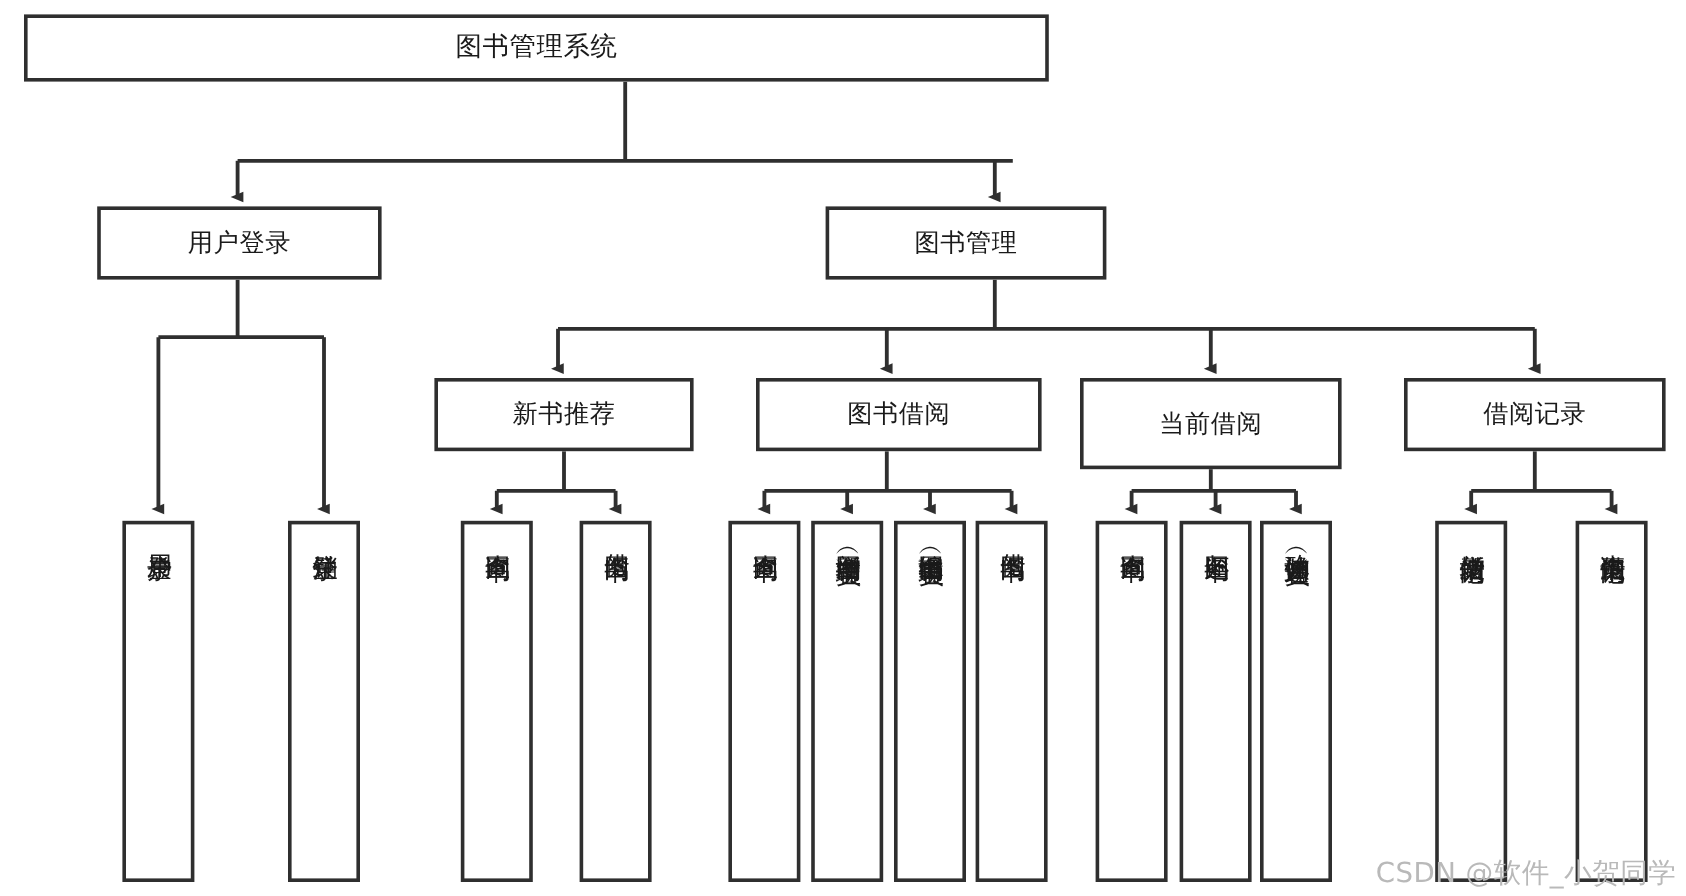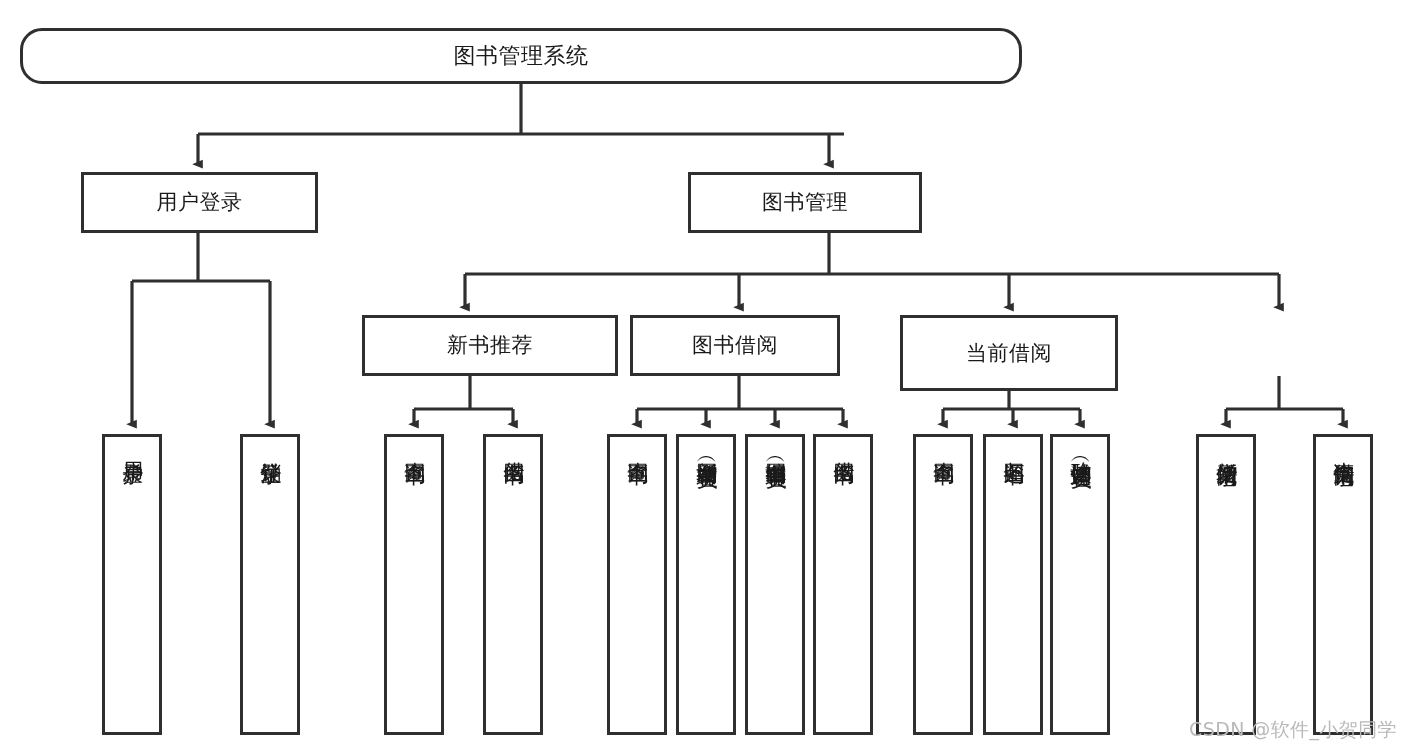--- a/index.html
+++ b/index.html
@@ -57,21 +57,21 @@
     text-orientation: upright;
     font-size: 21px;
     line-height: 1.14;
     letter-spacing: 1px;
     white-space: nowrap;
   }
   .watermark {
     position: absolute;
     right: 8px;
     bottom: 4px;
-    font-size: 19px;
+    font-size: 23px;
     color: #b9b9b9;
     letter-spacing: 0.4px;
     white-space: nowrap;
   }
 </style>
 </head>
 <body>
 
 <div id="diagram-root">
 
@@ -119,44 +119,47 @@
       <path d="M1013,409 L1013,424" marker-end="url(#arrow)"></path>
       <path d="M1080,409 L1080,424" marker-end="url(#arrow)"></path>
 
       <path d="M1279,376 L1279,409"></path>
       <path d="M1226,409 L1343,409"></path>
       <path d="M1226,409 L1226,424" marker-end="url(#arrow)"></path>
       <path d="M1343,409 L1343,424" marker-end="url(#arrow)"></path>
     </g>
   </svg>
 
-  <div class="node horiz root" style="left:20px; top:28px; width:1002px; height:56px;border-radius:22px;">
+  <div class="node horiz root" style="left:20px; top:12px; width:854px; height:56px;">
     <span class="label">图书管理系统</span>
   </div>
 
   <div class="node horiz" style="left:81px; top:172px; width:237px; height:61px;">
     <span class="label">用户登录</span>
   </div>
 
   <div class="node horiz" style="left:688px; top:172px; width:234px; height:61px;">
     <span class="label">图书管理</span>
   </div>
 
-  <div class="node horiz" style="left:362px; top:315px; width:256px; height:61px;">
+  <div class="node horiz" style="left:362px; top:315px; width:216px; height:61px;">
     <span class="label">新书推荐</span>
   </div>
 
-  <div class="node horiz" style="left:630px; top:315px; width:210px; height:61px;">
+  <div class="node horiz" style="left:630px; top:315px; width:238px; height:61px;">
     <span class="label">图书借阅</span>
   </div>
 
   <div class="node horiz" style="left:900px; top:315px; width:218px; height:76px;">
     <span class="label">当前借阅</span>
   </div>
 
+  <div class="node horiz" style="left:1170px; top:315px; width:218px; height:61px;">
+    <span class="label">借阅记录</span>
+  </div>
 
   <div class="node vert" style="left:102px; top:434px; width:60px; height:301px;">
     <span class="label">用户登录</span>
   </div>
 
   <div class="node vert" style="left:240px; top:434px; width:60px; height:301px;">
     <span class="label">注销登录</span>
   </div>
 
   <div class="node vert" style="left:384px; top:434px; width:60px; height:301px;">

